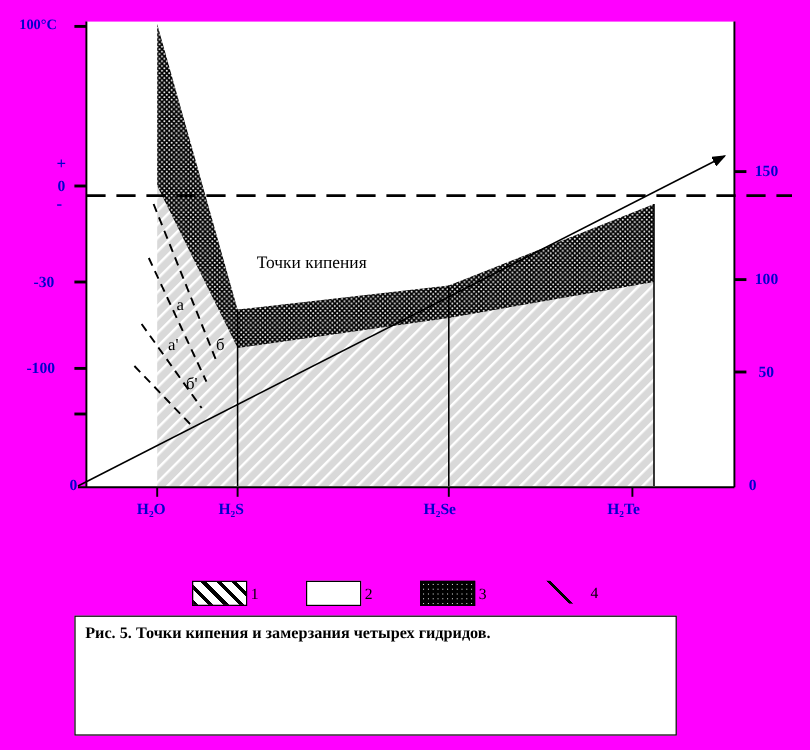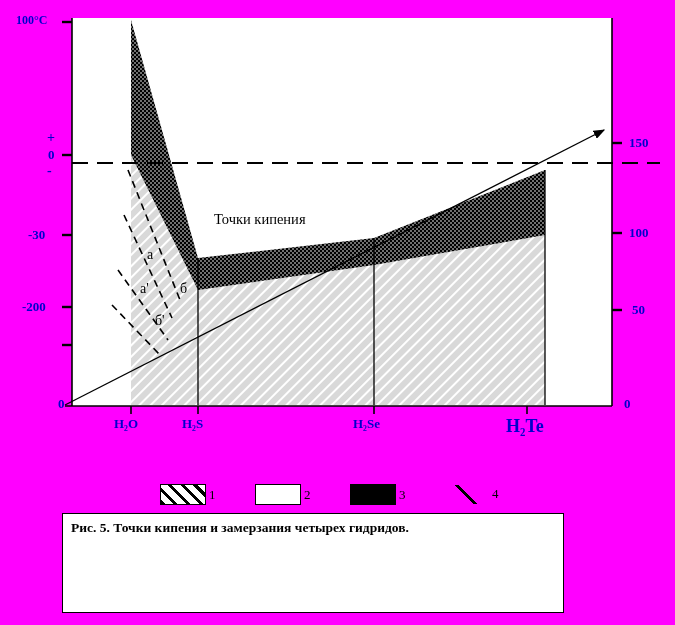--- a/index.html
+++ b/index.html
@@ -112,33 +112,33 @@
     <line x1="527" y1="406" x2="527" y2="414" stroke="#000000" stroke-width="1.6"></line>
   </svg>
 
   <div style="position:absolute;left:16px;top:13px;font-size:12px;color:#0000cc;font-weight:bold;">100°C</div>
 
   <div style="position:absolute;left:47px;top:130px;font-size:14px;color:#0000cc;font-weight:bold;">+</div>
   <div style="position:absolute;left:48px;top:147px;font-size:13px;color:#0000cc;font-weight:bold;">0</div>
   <div style="position:absolute;left:47px;top:163px;font-size:14px;color:#0000cc;font-weight:bold;">-</div>
 
   <div style="position:absolute;left:28px;top:227px;font-size:13px;color:#0000cc;font-weight:bold;">-30</div>
-  <div style="position:absolute;left:22px;top:299px;font-size:13px;color:#0000cc;font-weight:bold;">-200</div>
+  <div style="position:absolute;left:22px;top:299px;font-size:13px;color:#0000cc;font-weight:bold;">-100</div>
 
   <div style="position:absolute;left:629px;top:135px;font-size:13px;color:#0000cc;font-weight:bold;">150</div>
   <div style="position:absolute;left:629px;top:225px;font-size:13px;color:#0000cc;font-weight:bold;text-align:center;">100</div>
   <div style="position:absolute;left:632px;top:302px;font-size:13px;color:#0000cc;font-weight:bold;">50</div>
   <div style="position:absolute;left:624px;top:396px;font-size:13px;color:#0000cc;font-weight:bold;">0</div>
 
   <div style="position:absolute;left:58px;top:396px;font-size:13px;color:#0000cc;font-weight:bold;">0</div>
 
   <div style="position:absolute;left:114px;top:416px;font-size:13px;color:#0000cc;font-weight:bold;">H₂O</div>
   <div style="position:absolute;left:182px;top:416px;font-size:13px;color:#0000cc;font-weight:bold;">H₂S</div>
   <div style="position:absolute;left:353px;top:416px;font-size:13px;color:#0000cc;font-weight:bold;">H₂Se</div>
-  <div style="position:absolute;left:506px;top:416px;font-size:18px;color:#0000cc;font-weight:bold;">H₂Te</div>
+  <div style="position:absolute;left:506px;top:416px;font-size:13px;color:#0000cc;font-weight:bold;">H₂Te</div>
 
   <div style="position:absolute;left:214px;top:211px;font-size:14.5px;color:#000;">Точки кипения</div>
 
   <div style="position:absolute;left:147px;top:247px;font-size:14px;color:#000;">а</div>
   <div style="position:absolute;left:140px;top:281px;font-size:14px;color:#000;">а'</div>
   <div style="position:absolute;left:180px;top:281px;font-size:14px;color:#000;">б</div>
   <div style="position:absolute;left:155px;top:313px;font-size:14px;color:#000;">б'</div>
 </div>
 
 <div class="legend">

